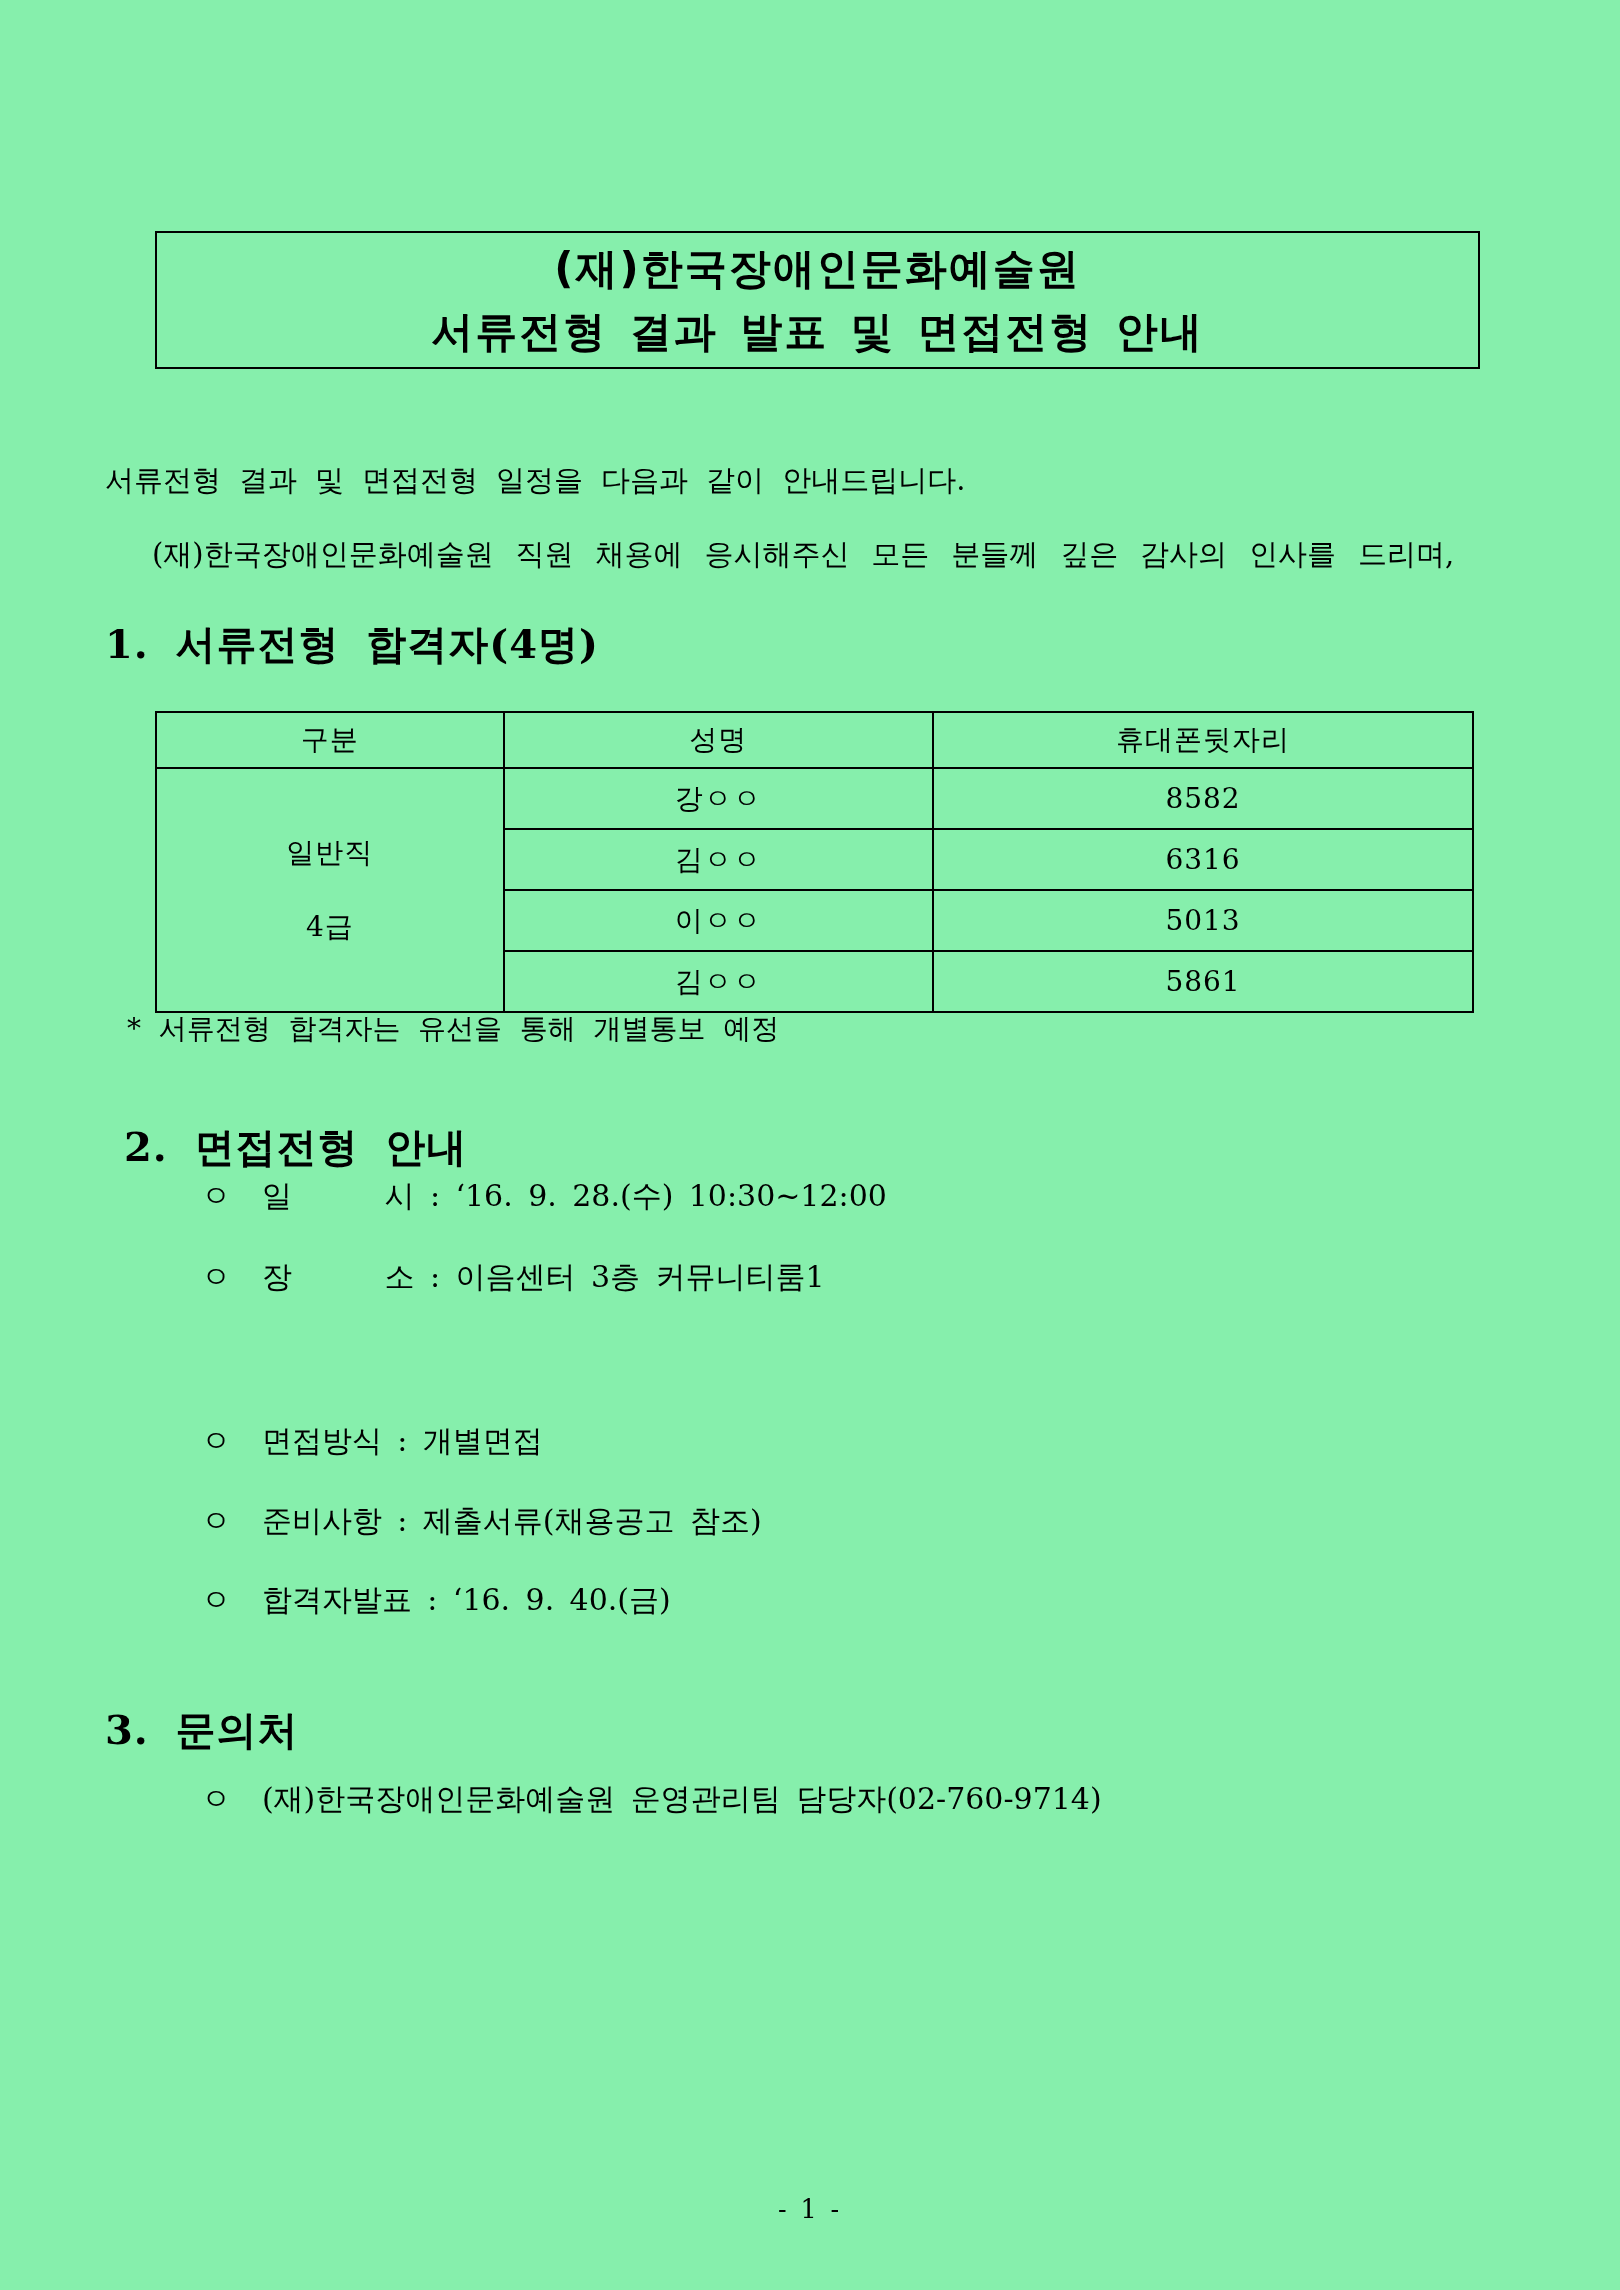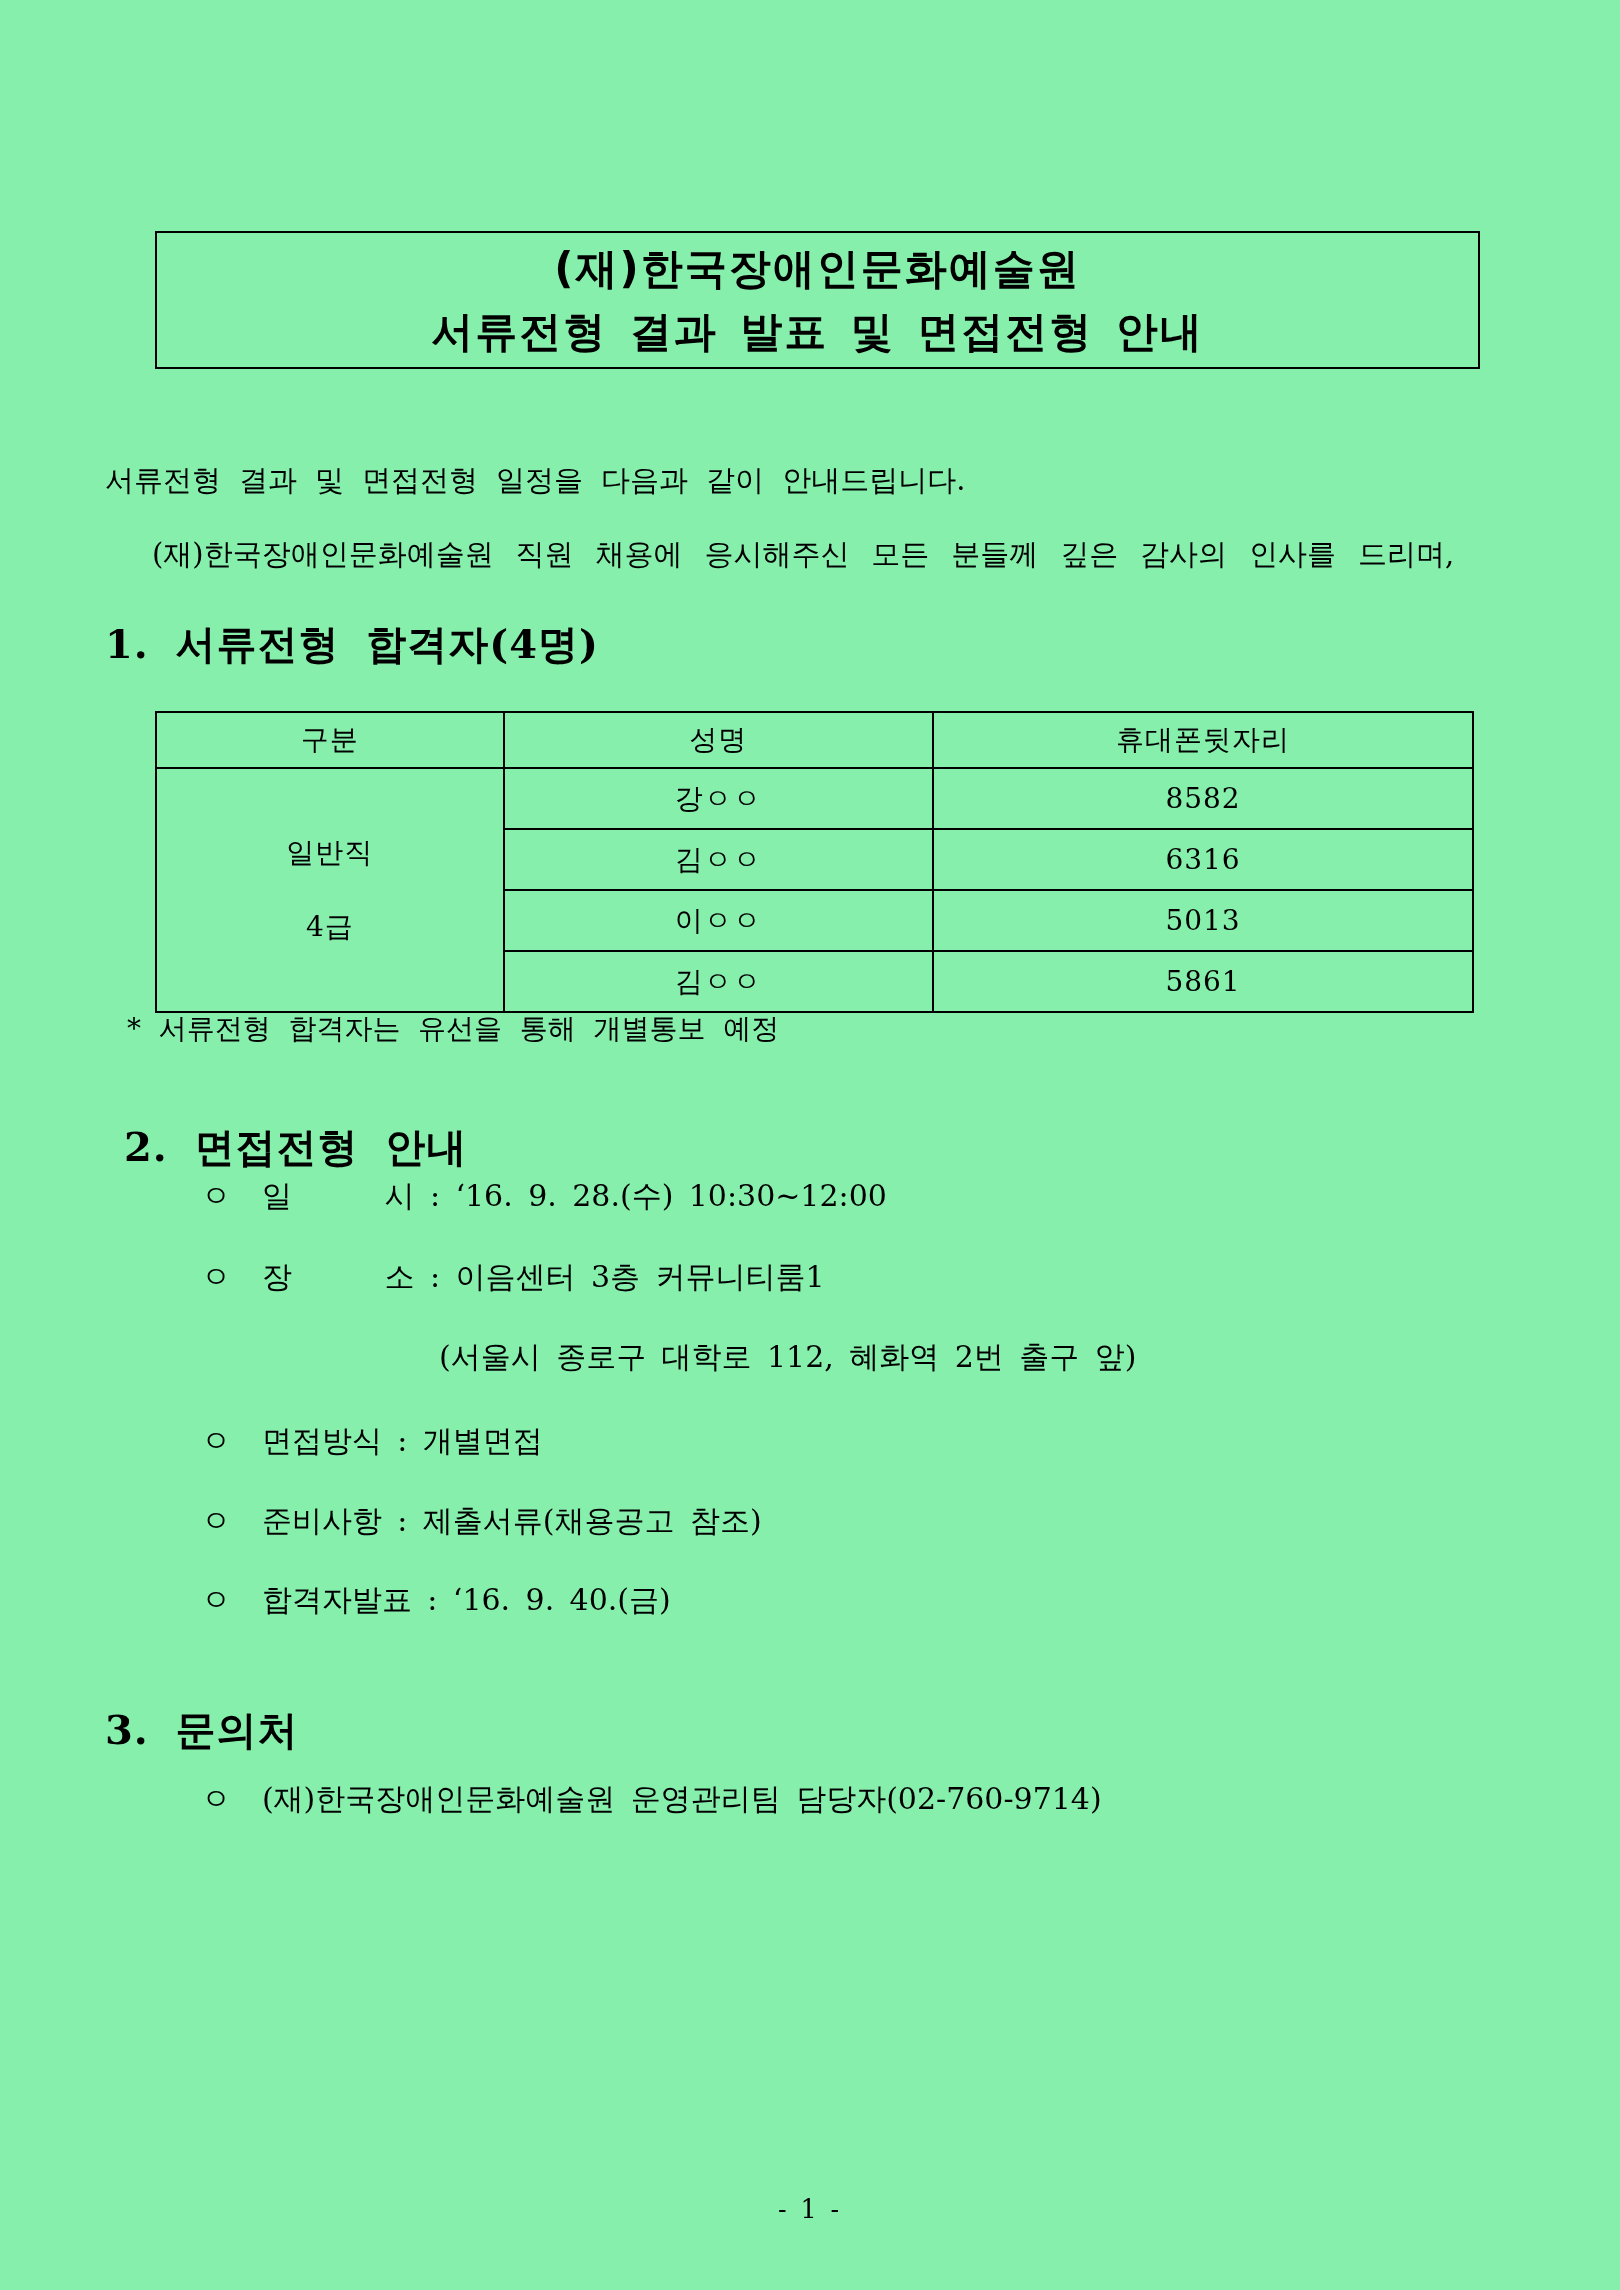--- a/index.html
+++ b/index.html
@@ -138,21 +138,20 @@
     </table>
 
   <div class="footnote">* 서류전형 합격자는 유선을 통해 개별통보 예정</div>
 
   <div class="sec-heading sec2">2. 면접전형 안내</div>
 
   <div class="bullet-line bl1"><span>ㅇ</span><span>  </span><span>일      시 : </span><span class="b">‘16. 9. 28.(수) 10:30~12:00</span></div>
 
   <div class="bullet-line bl2"><span>ㅇ</span><span>  </span><span>장      소 : </span><span>이음센터 3층 커뮤니티룸1</span></div>
 
-  <div class="bullet-line bl-paren"><span>(서울시 종로구 대학로 112, </span><span class="b">혜화역 2번 출구 앞</span><span>)</span></div>
 
   <div class="bullet-line bl3"><span>ㅇ</span><span>  </span><span>면접방식 : </span><span>개별면접</span></div>
 
   <div class="bullet-line bl4"><span>ㅇ</span><span>  </span><span>준비사항 : </span><span>제출서류(채용공고 참조)</span></div>
 
   <div class="bullet-line bl5"><span>ㅇ</span><span>  </span><span>합격자발표 : </span><span class="b">‘16. 9. 40.(금)</span></div>
 
   <div class="sec-heading sec3">3. 문의처</div>
 
   <div class="bullet-line bl-contact"><span>ㅇ</span><span>  </span><span>(재)한국장애인문화예술원 운영관리팀 담당자(02-760-9714)</span></div>

